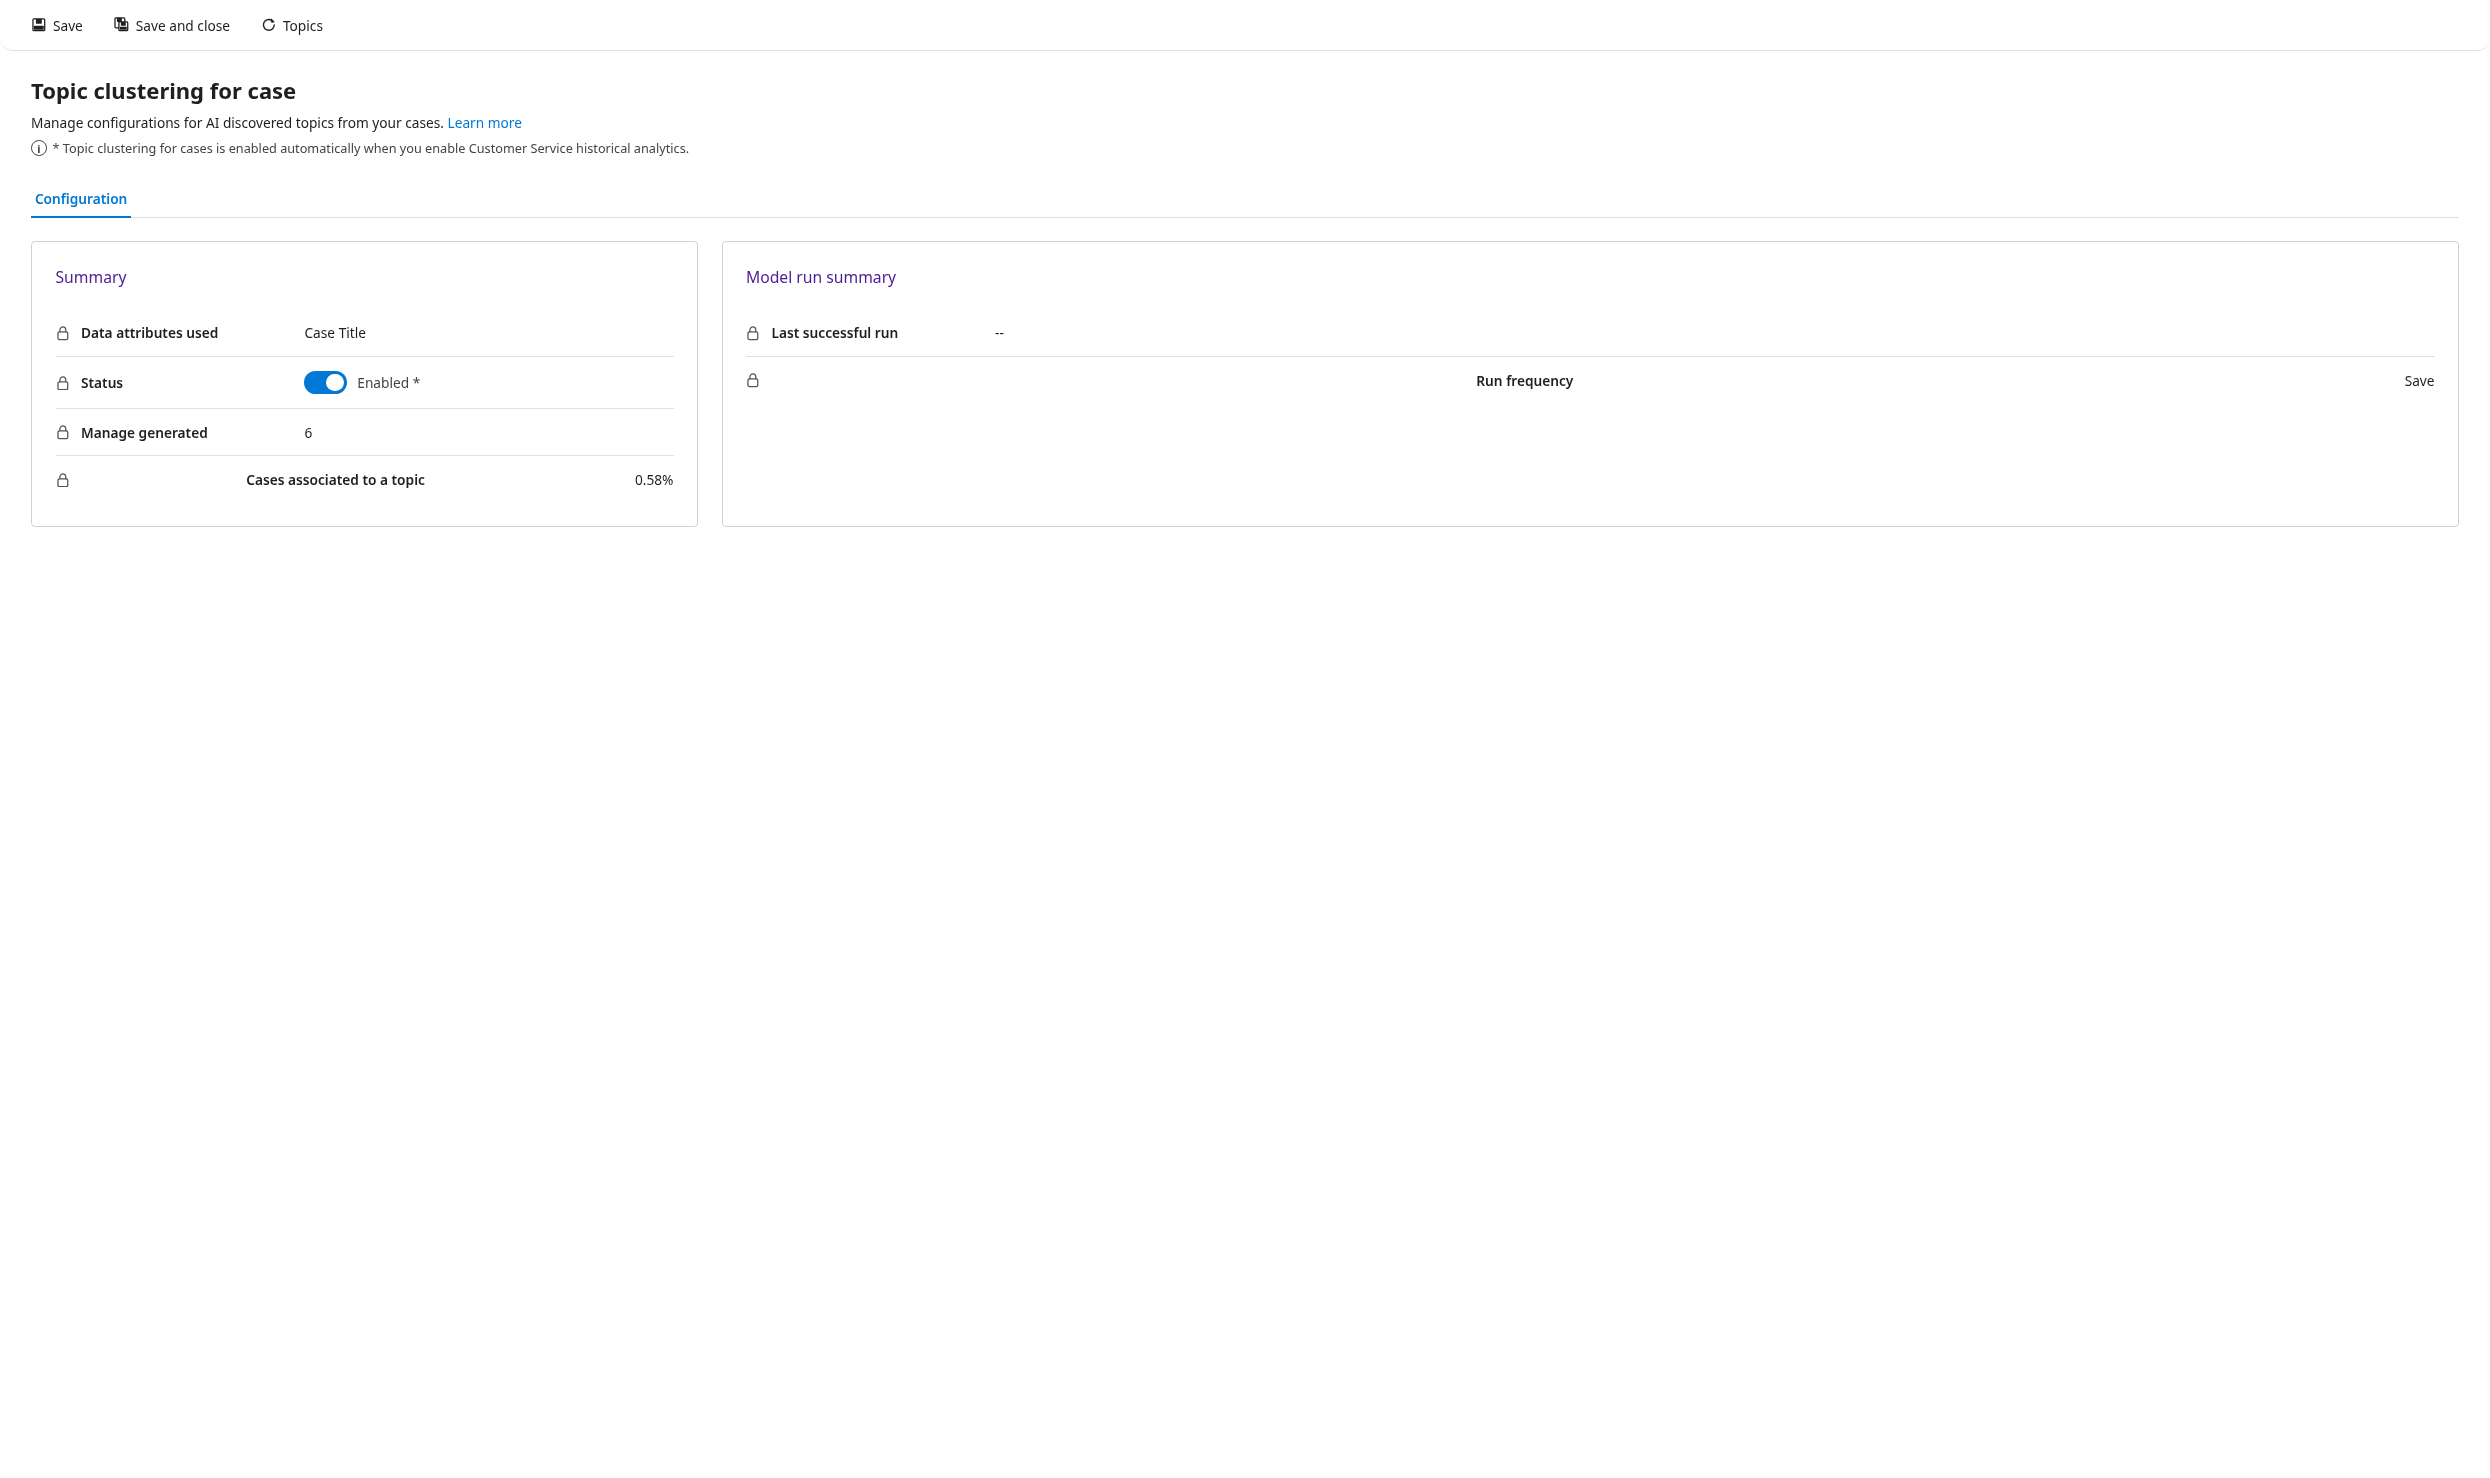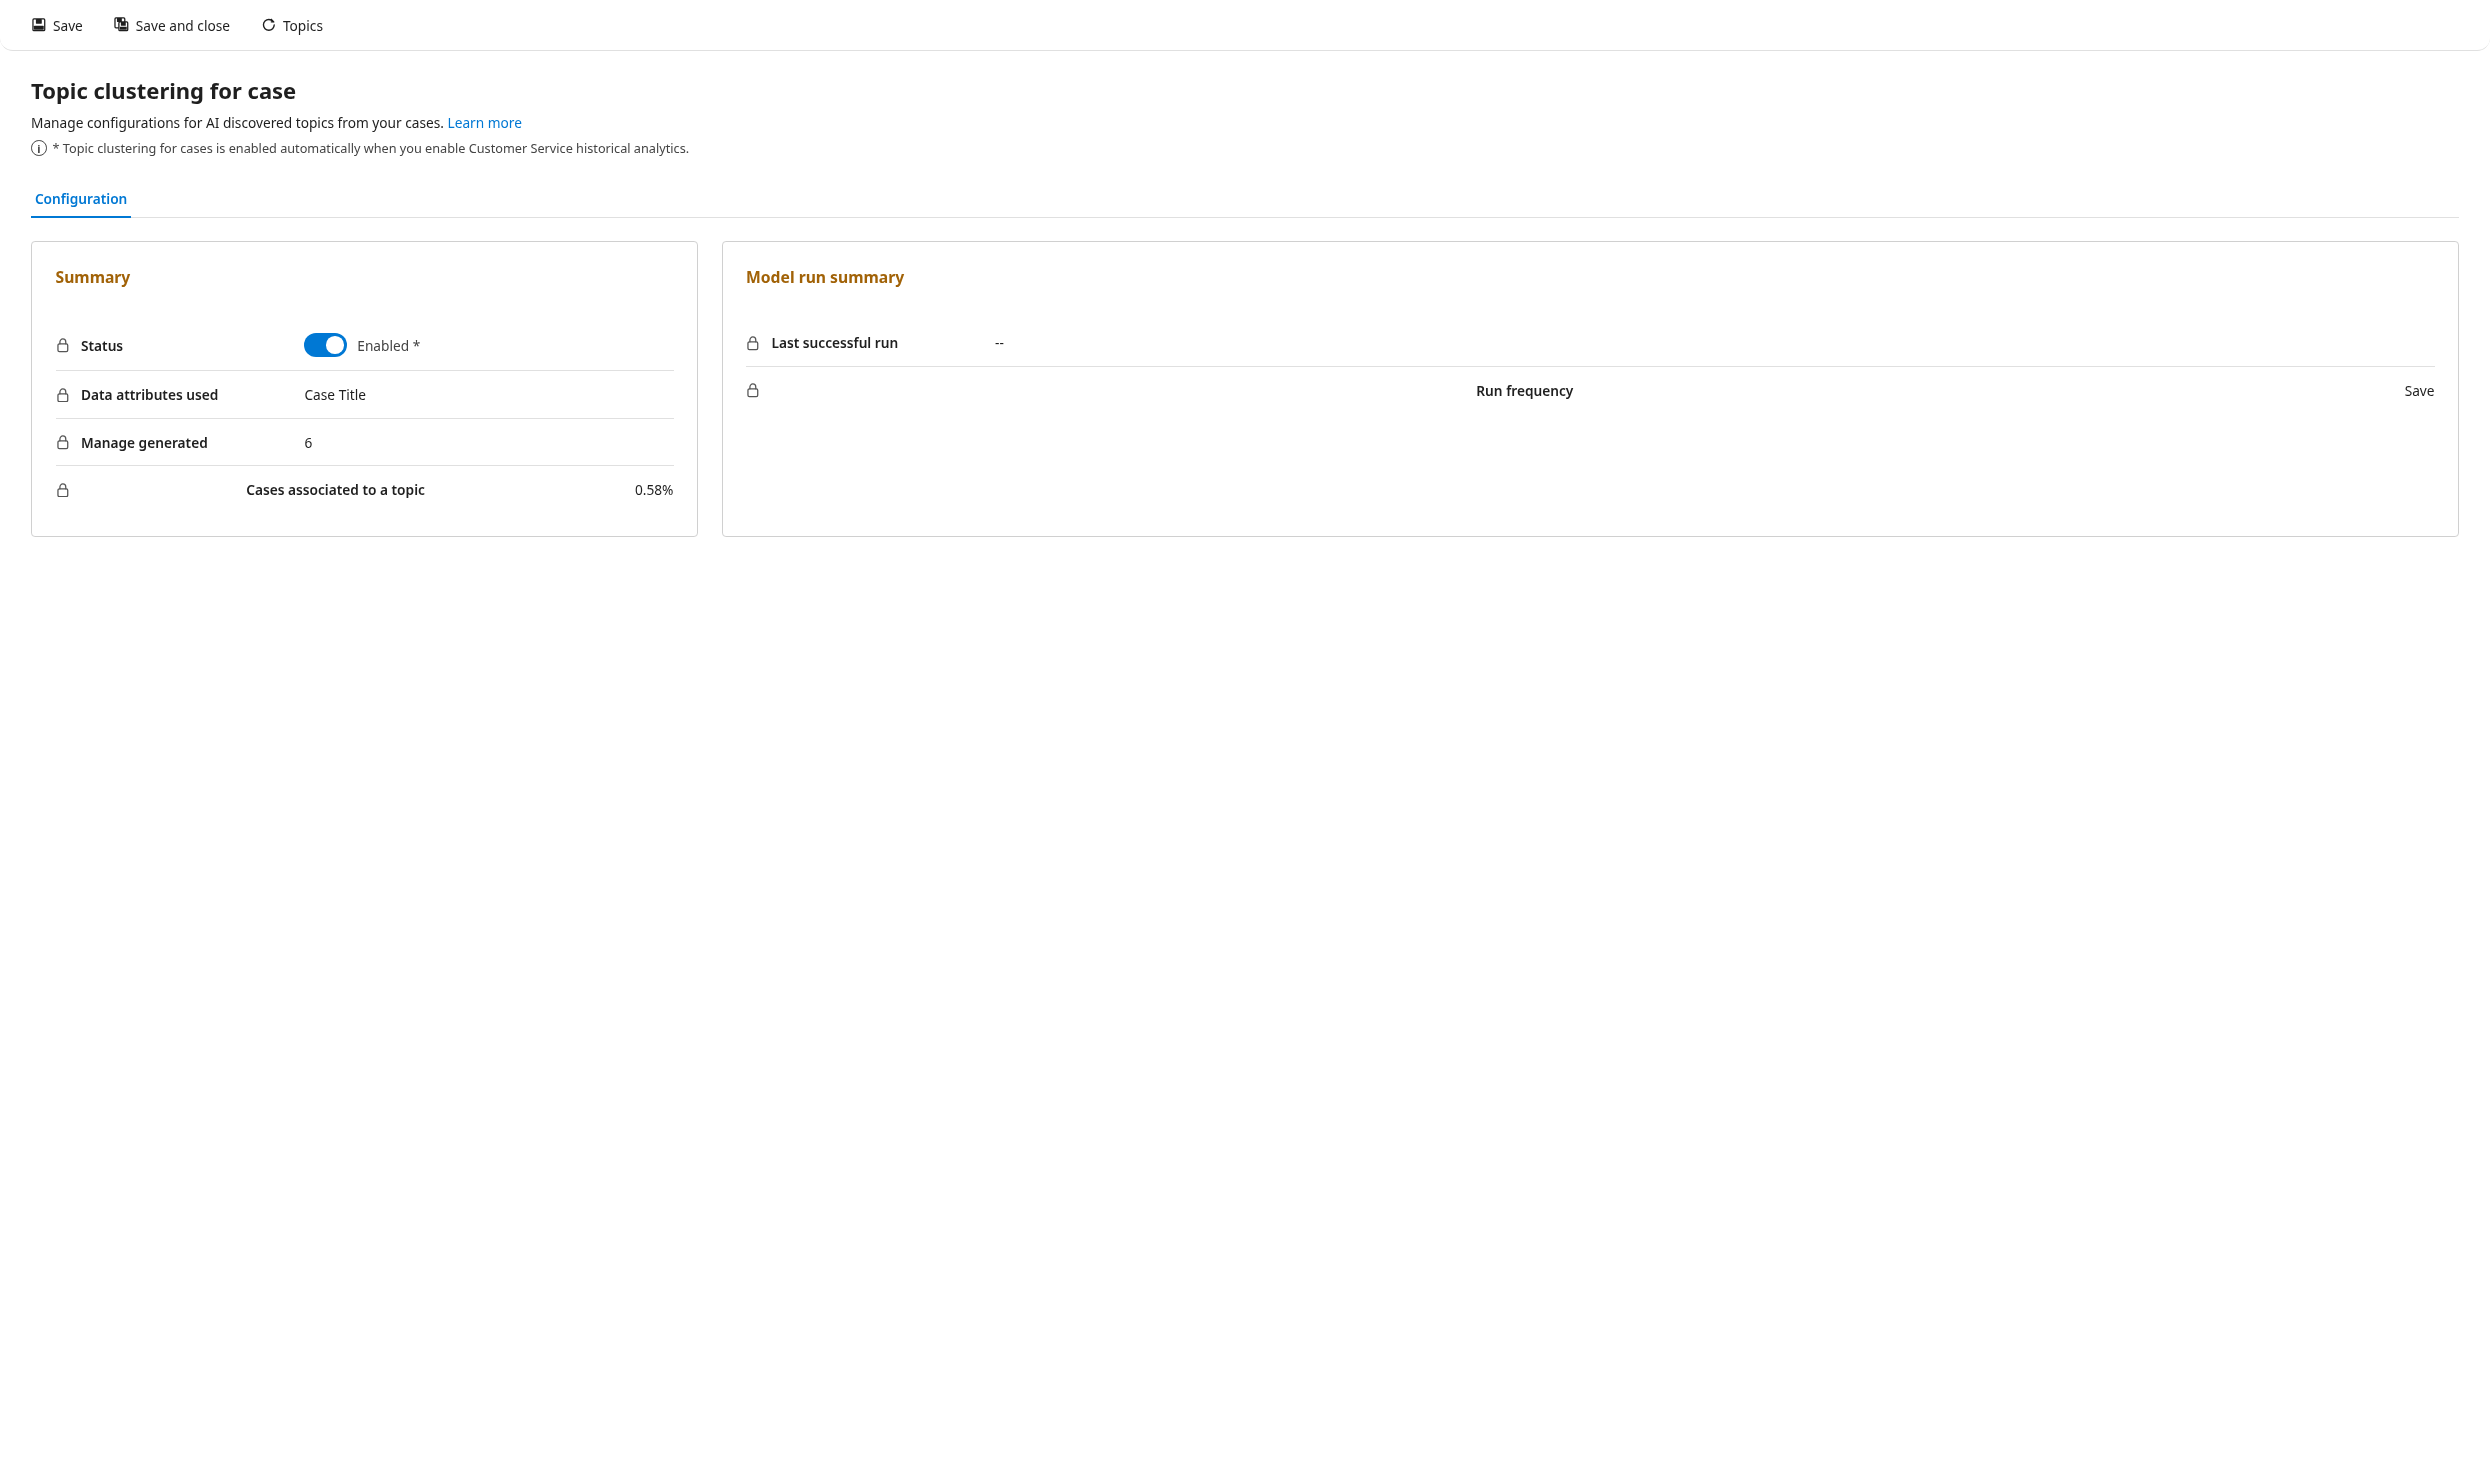--- a/index.html
+++ b/index.html
@@ -125,23 +125,23 @@
       flex: 1;
       max-width: 667px;
     }
 
     .card-right {
       flex: 1;
     }
 
     .card-title {
       font-size: 15.7px;
-      font-weight: 700;
-      margin-bottom: 32px;
-      color: #a16207;
+      font-weight: 400;
+      margin-bottom: 22px;
+      color: #4c1d95;
     }
 
     
     .card-row {
       display: flex;
       align-items: center;
       gap: 11.8px;
       padding: 13.7px 0;
       border-bottom: 1px solid #e0e0e0;
     }
@@ -288,48 +288,48 @@
     <div class="card card-left">
       <div class="card-title">Summary</div>
 
       <div class="card-row">
         <span class="lock-icon">
           <svg class="lock-svg" viewBox="0 0 14 16" fill="none" xmlns="http://www.w3.org/2000/svg">
             <rect x="2" y="7" width="10" height="8" rx="1.5" stroke="#555" stroke-width="1.3" fill="none"></rect>
             <path d="M4 7V5a3 3 0 0 1 6 0v2" stroke="#555" stroke-width="1.3" fill="none" stroke-linecap="round"></path>
           </svg>
         </span>
+        <span class="field-label">Data attributes used</span>
+        <span class="field-value">Case Title</span>
+      </div>
+
+      <div class="card-row">
+        <span class="lock-icon">
+          <svg class="lock-svg" viewBox="0 0 14 16" fill="none" xmlns="http://www.w3.org/2000/svg">
+            <rect x="2" y="7" width="10" height="8" rx="1.5" stroke="#555" stroke-width="1.3" fill="none"></rect>
+            <path d="M4 7V5a3 3 0 0 1 6 0v2" stroke="#555" stroke-width="1.3" fill="none" stroke-linecap="round"></path>
+          </svg>
+        </span>
         <span class="field-label">Status</span>
         <div class="toggle-wrapper">
           <label class="toggle">
             <input type="checkbox" checked="" style="">
             <span class="toggle-slider"></span>
           </label>
           <span class="toggle-label">Enabled *</span>
         </div>
       </div>
 
       <div class="card-row">
         <span class="lock-icon">
           <svg class="lock-svg" viewBox="0 0 14 16" fill="none" xmlns="http://www.w3.org/2000/svg">
             <rect x="2" y="7" width="10" height="8" rx="1.5" stroke="#555" stroke-width="1.3" fill="none"></rect>
             <path d="M4 7V5a3 3 0 0 1 6 0v2" stroke="#555" stroke-width="1.3" fill="none" stroke-linecap="round"></path>
           </svg>
         </span>
-        <span class="field-label">Data attributes used</span>
-        <span class="field-value">Case Title</span>
-      </div>
-
-      <div class="card-row">
-        <span class="lock-icon">
-          <svg class="lock-svg" viewBox="0 0 14 16" fill="none" xmlns="http://www.w3.org/2000/svg">
-            <rect x="2" y="7" width="10" height="8" rx="1.5" stroke="#555" stroke-width="1.3" fill="none"></rect>
-            <path d="M4 7V5a3 3 0 0 1 6 0v2" stroke="#555" stroke-width="1.3" fill="none" stroke-linecap="round"></path>
-          </svg>
-        </span>
         <span class="field-label">Manage generated</span>
         <span class="field-value">6</span>
       </div>
 
       <div class="card-row">
         <span class="lock-icon">
           <svg class="lock-svg" viewBox="0 0 14 16" fill="none" xmlns="http://www.w3.org/2000/svg">
             <rect x="2" y="7" width="10" height="8" rx="1.5" stroke="#555" stroke-width="1.3" fill="none"></rect>
             <path d="M4 7V5a3 3 0 0 1 6 0v2" stroke="#555" stroke-width="1.3" fill="none" stroke-linecap="round"></path>
           </svg>

